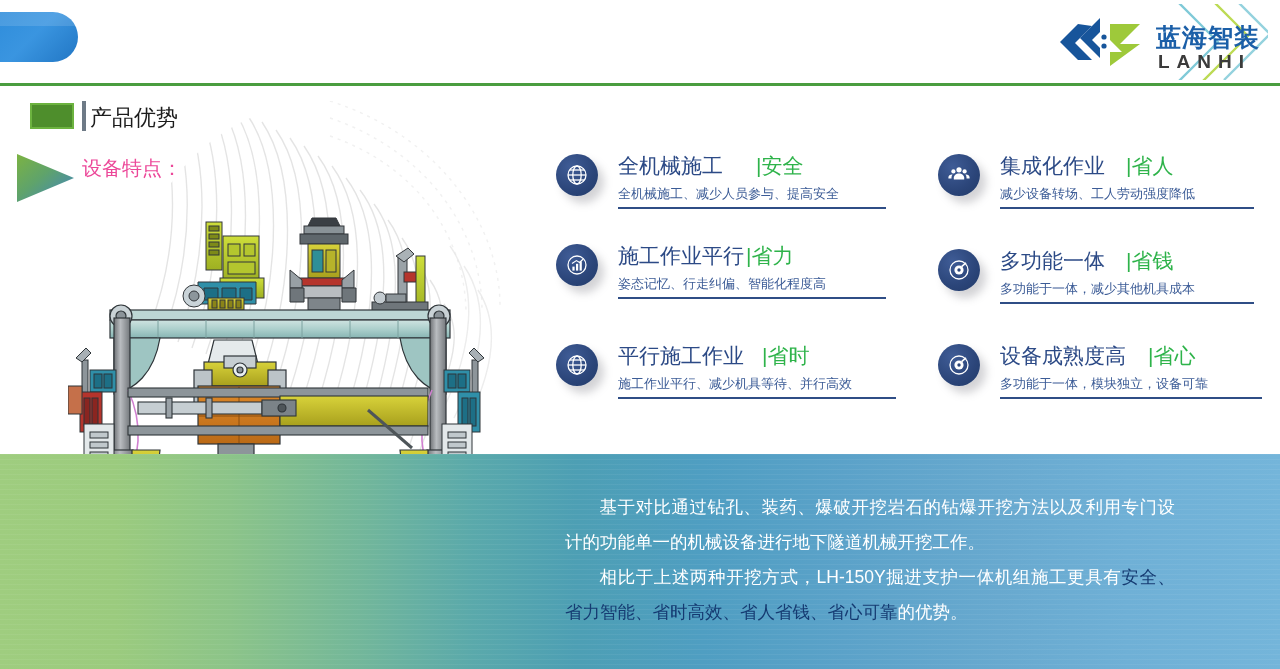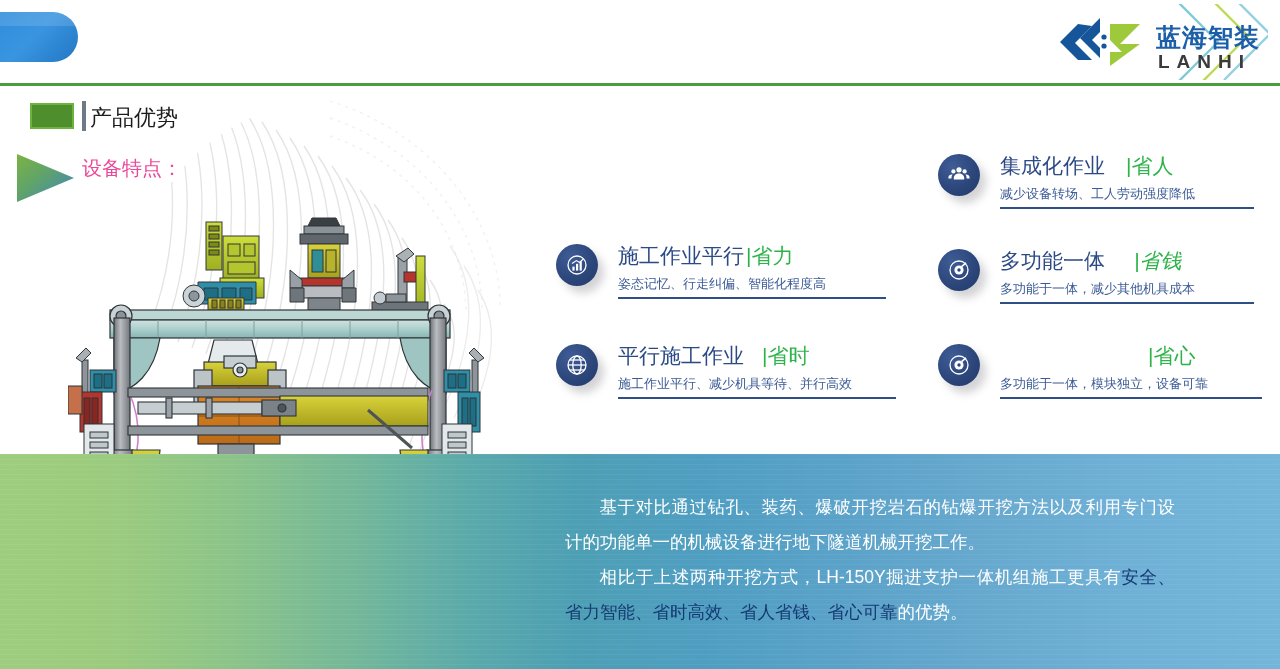--- a/index.html
+++ b/index.html
@@ -432,20 +432,35 @@
       <rect x="374" y="252" width="46" height="16" fill="url(#orangeG)"></rect>
       <rect x="374" y="268" width="42" height="14" fill="url(#yellowG)"></rect>
       <g stroke="#8a8418" stroke-width="1">
         <line x1="384" y1="268" x2="384" y2="282"></line>
         <line x1="394" y1="268" x2="394" y2="282"></line>
         <line x1="404" y1="268" x2="404" y2="282"></line>
       </g>
     </g>
   </svg>
 
+  <div class="feat" style="left:556px; top:152px;">
+    <div class="feat-icon">
+      <svg width="24" height="24" viewBox="0 0 24 24" fill="none" stroke="#ffffff" stroke-width="1.3">
+        <circle cx="12" cy="12" r="9"></circle>
+        <ellipse cx="12" cy="12" rx="4.2" ry="9"></ellipse>
+        <line x1="3" y1="12" x2="21" y2="12"></line>
+        <path d="M4.6 7 H19.4"></path>
+          <path d="M4.6 17 H19.4"></path>
+      </svg>
+    </div>
+    <div class="feat-title">全机械施工</div>
+    <div class="feat-tag" style="left:200px;"><span class="bar">|</span><span>安全</span></div>
+    <div class="feat-sub">全机械施工、减少人员参与、提高安全</div>
+    <div class="feat-rule" style="width:268px;"></div>
+  </div>
 
   <div class="feat" style="left:938px; top:152px;">
     <div class="feat-icon">
       <svg width="24" height="24" viewBox="0 0 24 24" fill="#ffffff">
         <circle cx="12" cy="6.8" r="2.6"></circle>
         <circle cx="6.4" cy="8.4" r="2.1"></circle>
         <circle cx="17.6" cy="8.4" r="2.1"></circle>
         <path d="M12 10.4c-3 0-5.2 1.9-5.2 4.4v1.6h10.4v-1.6c0-2.5-2.2-4.4-5.2-4.4z"></path>
         <path d="M5 11.4c-2 0-3.6 1.3-3.6 3v1.2h3.1v-1.4c0-1.1.4-2.1 1.1-2.8z"></path>
         <path d="M19 11.4c2 0 3.6 1.3 3.6 3v1.2h-3.1v-1.4c0-1.1-.4-2.1-1.1-2.8z"></path>
@@ -478,21 +493,21 @@
   <div class="feat" style="left:938px; top:247px;">
     <div class="feat-icon">
       <svg width="24" height="24" viewBox="0 0 24 24" fill="none" stroke="#ffffff" stroke-width="1.3">
         <circle cx="12" cy="12" r="9"></circle>
         <circle cx="12" cy="12" r="4.6" fill="#ffffff" stroke="none"></circle>
         <circle cx="12" cy="12" r="1.7" fill="#2b4579" stroke="none"></circle>
         <path d="M14.6 8.6 L19 4.8" stroke="#ffffff" stroke-width="1.6"></path>
       </svg>
     </div>
     <div class="feat-title">多功能一体</div>
-    <div class="feat-tag" style="left:196px;font-style:italic;"><span class="bar">|</span><span>省钱</span></div>
+    <div class="feat-tag" style="left:188px;"><span class="bar">|</span><span>省钱</span></div>
     <div class="feat-sub">多功能于一体，减少其他机具成本</div>
     <div class="feat-rule" style="width:254px;"></div>
   </div>
 
   <div class="feat" style="left:556px; top:342px;">
     <div class="feat-icon">
       <svg width="24" height="24" viewBox="0 0 24 24" fill="none" stroke="#ffffff" stroke-width="1.3">
         <circle cx="12" cy="12" r="9"></circle>
         <ellipse cx="12" cy="12" rx="4.2" ry="9"></ellipse>
         <line x1="3" y1="12" x2="21" y2="12"></line>
@@ -508,20 +523,21 @@
 
   <div class="feat" style="left:938px; top:342px;">
     <div class="feat-icon">
       <svg width="24" height="24" viewBox="0 0 24 24" fill="none" stroke="#ffffff" stroke-width="1.3">
         <circle cx="12" cy="12" r="9"></circle>
         <circle cx="12" cy="12" r="4.6" fill="#ffffff" stroke="none"></circle>
         <circle cx="12" cy="12" r="1.7" fill="#2b4579" stroke="none"></circle>
         <path d="M14.6 8.6 L19 4.8" stroke="#ffffff" stroke-width="1.6"></path>
       </svg>
     </div>
+    <div class="feat-title">设备成熟度高</div>
     <div class="feat-tag" style="left:210px;"><span class="bar">|</span><span>省心</span></div>
     <div class="feat-sub">多功能于一体，模块独立，设备可靠</div>
     <div class="feat-rule" style="width:262px;"></div>
   </div>
 
   <div id="band">
     <div id="band-stripes"></div>
     <div id="band-text">
       <p>
         <span class="indent"></span><span>基于对比通过钻孔、装药、爆破开挖岩石的钻爆开挖方法以及利用专门设计的功能单一的机械设备进行地下隧道机械开挖工作。</span>

